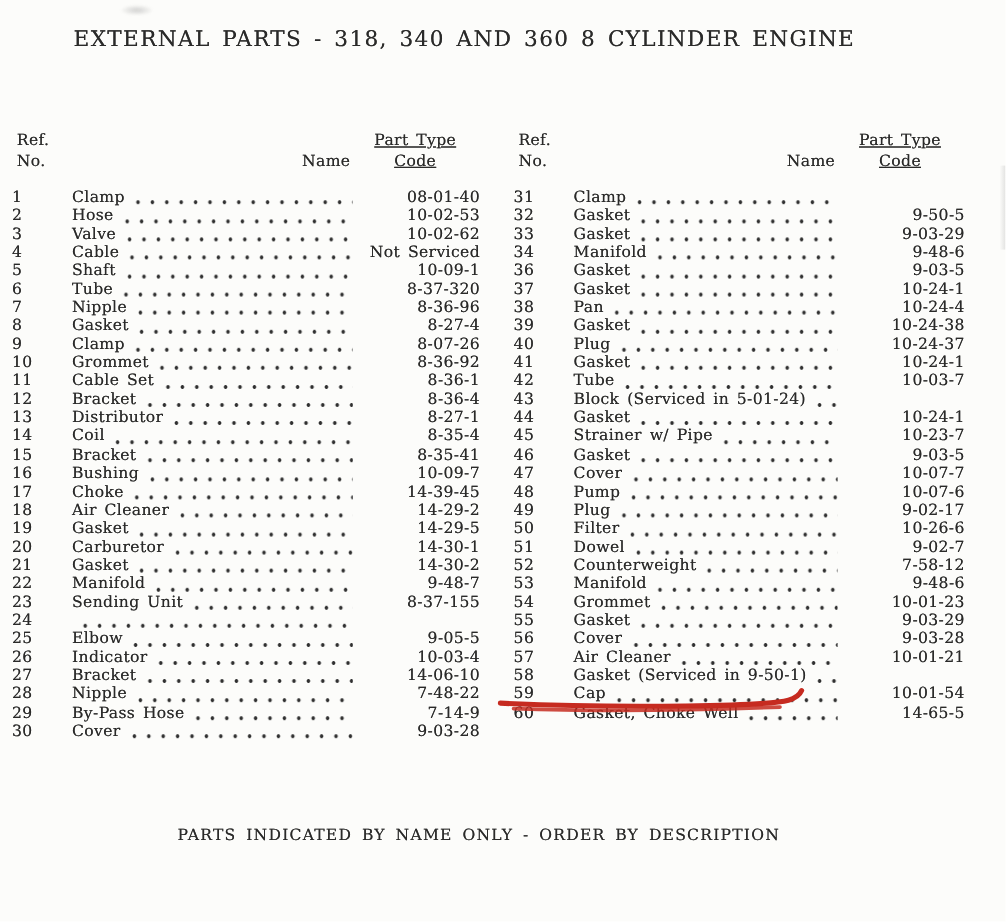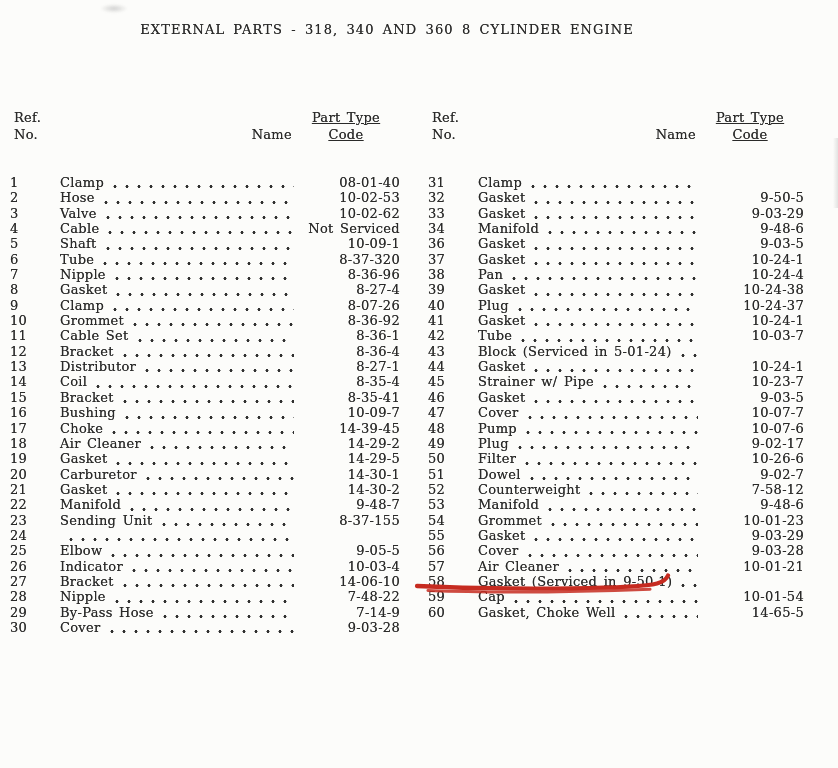--- a/index.html
+++ b/index.html
@@ -9,34 +9,34 @@
     background:#fcfcfa;
     font-family:"DejaVu Serif", serif;
     color:#2a2a29;
     overflow:hidden;
     text-shadow:0 0 0.35px rgba(42,42,41,0.75);
   }
   .title{
     position:absolute;top:22px;left:0;width:100%;
     box-sizing:border-box;padding-right:64px;
     margin:0;
-    font-size:13px;font-weight:normal;
+    font-size:18px;font-weight:normal;
     text-align:center;
     letter-spacing:1.1px;word-spacing:3px;
     white-space:nowrap;
   }
   .tables{
     position:absolute;top:110px;left:8px;
     display:flex;gap:26px;
   }
   .col{width:392px;}
   .col.right{width:378px;}
   .hdr{
     display:flex;align-items:flex-end;
-    margin-bottom:32px;
+    margin-bottom:14px;
     font-size:13px;line-height:16.5px;
     letter-spacing:0.3px;word-spacing:2px;
   }
   .ref-h{width:52px;flex:none;padding-left:6px;box-sizing:border-box;}
   .name-h{flex:1;text-align:right;}
   .code-h{width:108px;flex:none;text-align:center;text-decoration:underline;}
   .prow{
     display:flex;align-items:baseline;
     height:15.35px;
     font-size:13px;line-height:15.35px;
@@ -470,14 +470,15 @@
         </div>
     </section>
 
   </div>
 
   <svg class="redmark" width="280" height="28" viewBox="0 0 280 28">
     <path d="M 11 15 C 55 17, 110 18, 165 17.3 C 205 16.8, 238 16, 251 12.5 C 256.5 11, 260.5 8, 262 4.5" fill="none" stroke="#c62b20" stroke-width="4.3" stroke-linecap="round"></path>
     <path d="M 22 19.5 C 85 21.8, 165 21.3, 244 18.2" fill="none" stroke="#c62b20" stroke-width="3.1" stroke-linecap="round" opacity="0.85"></path>
   </svg>
 
+  <footer class="footer">PARTS INDICATED BY NAME ONLY - ORDER BY DESCRIPTION</footer>
 
 </div>
 
 </body></html>

